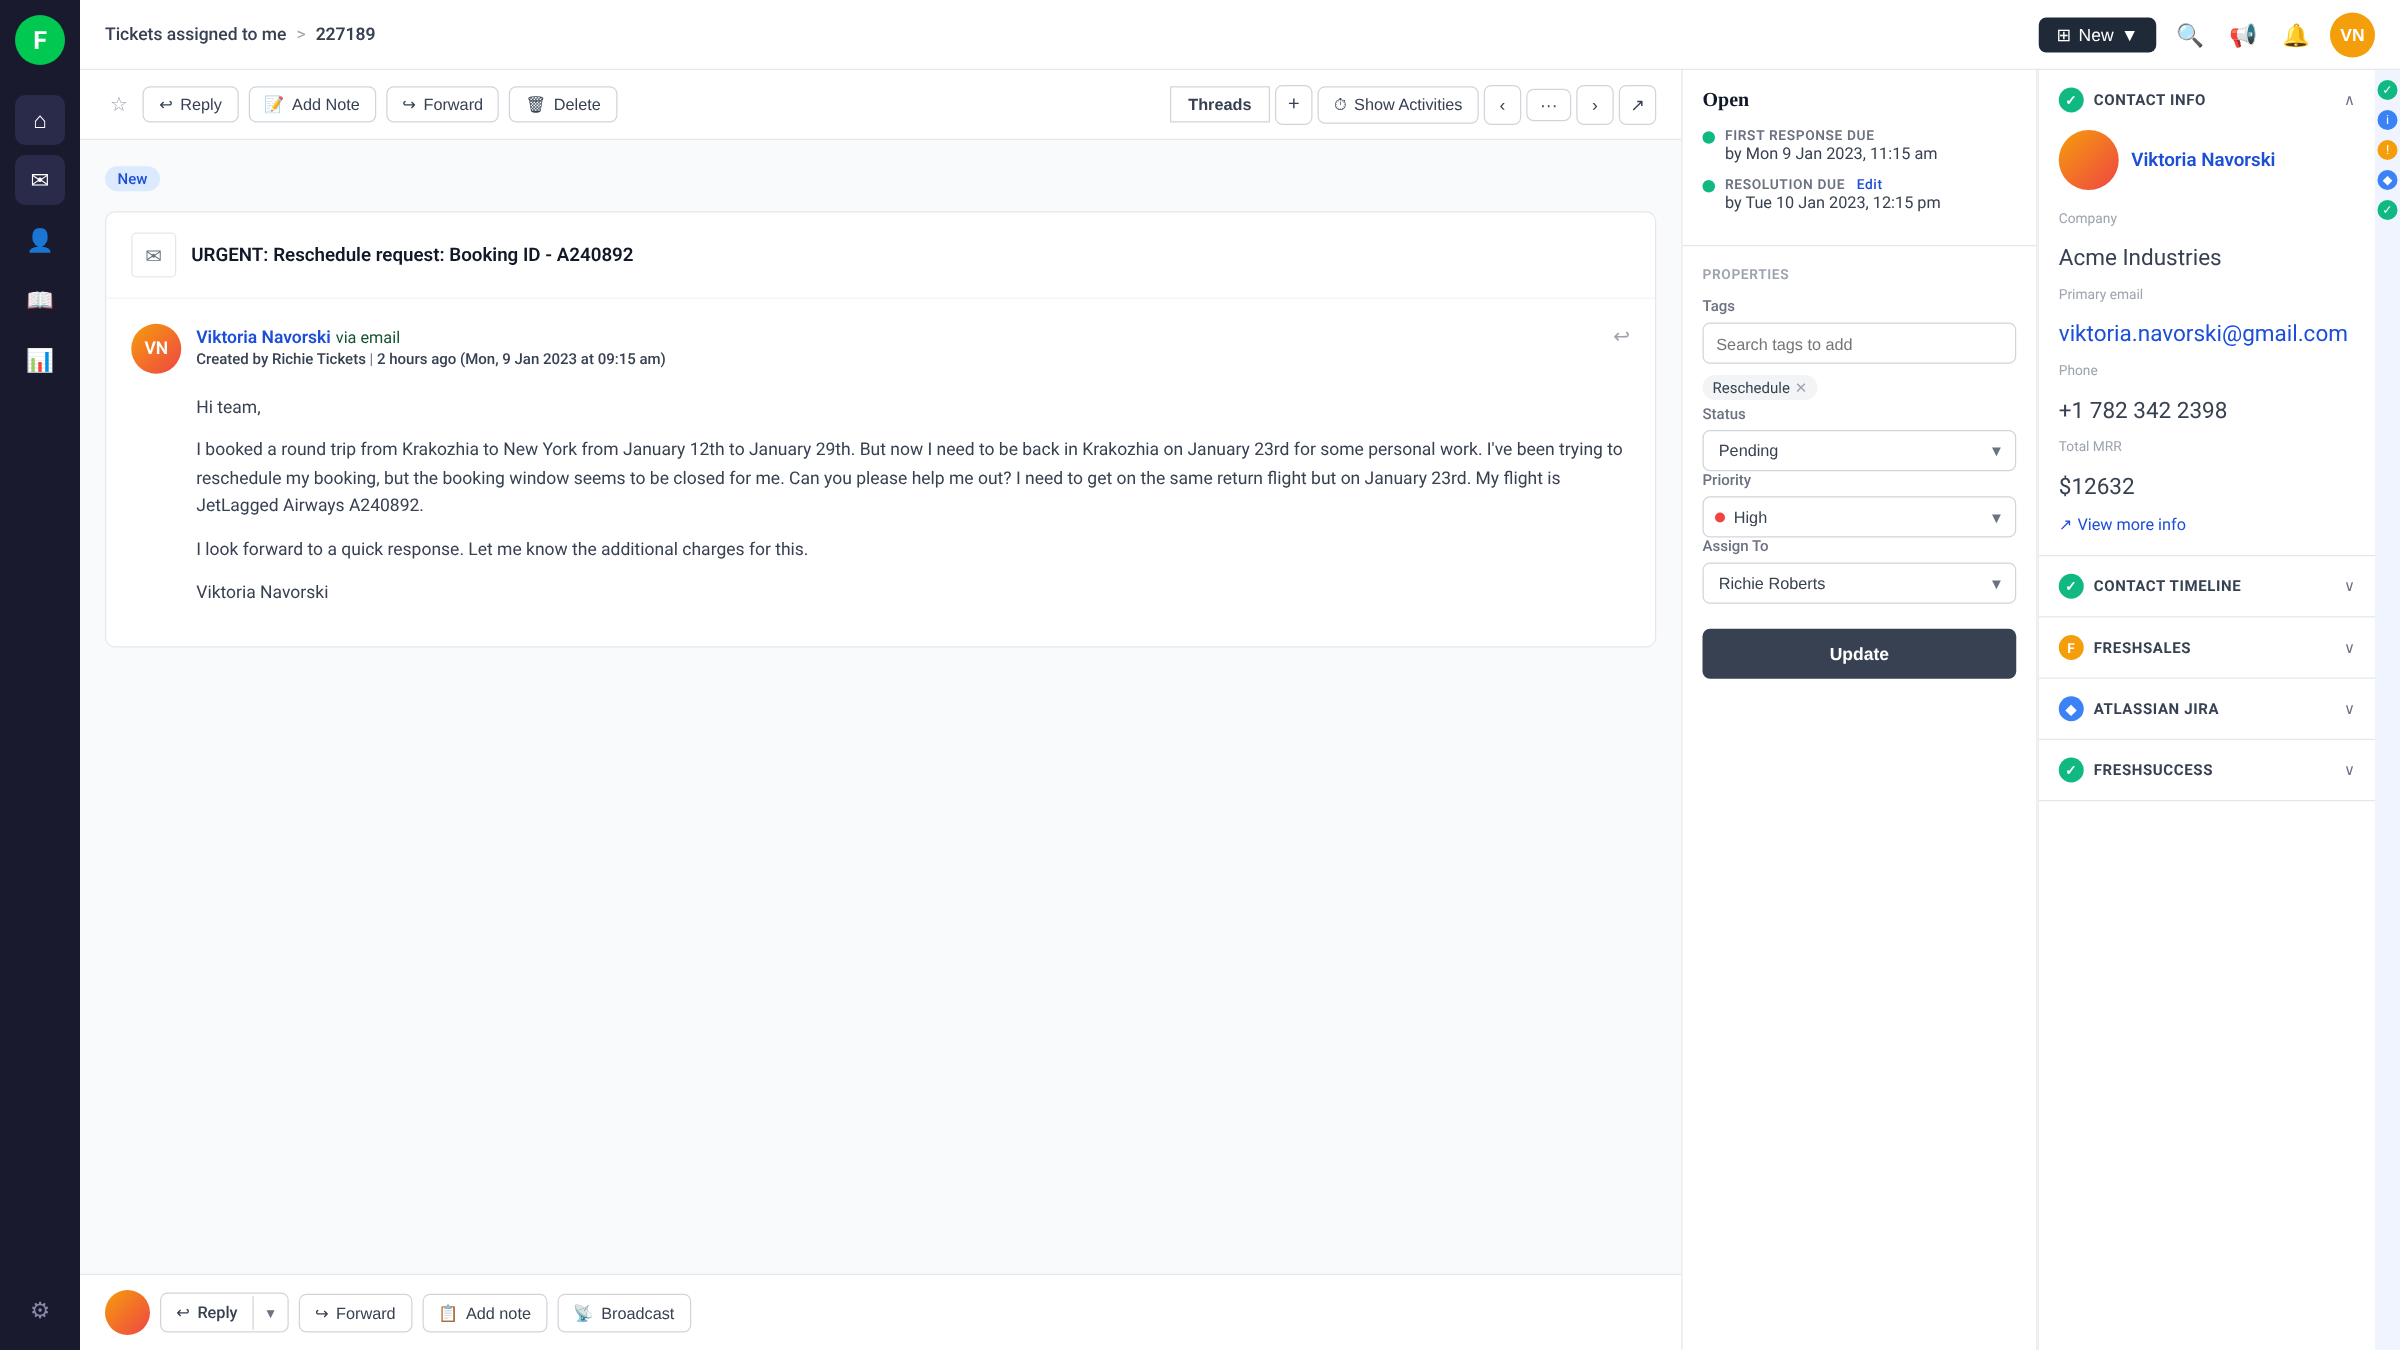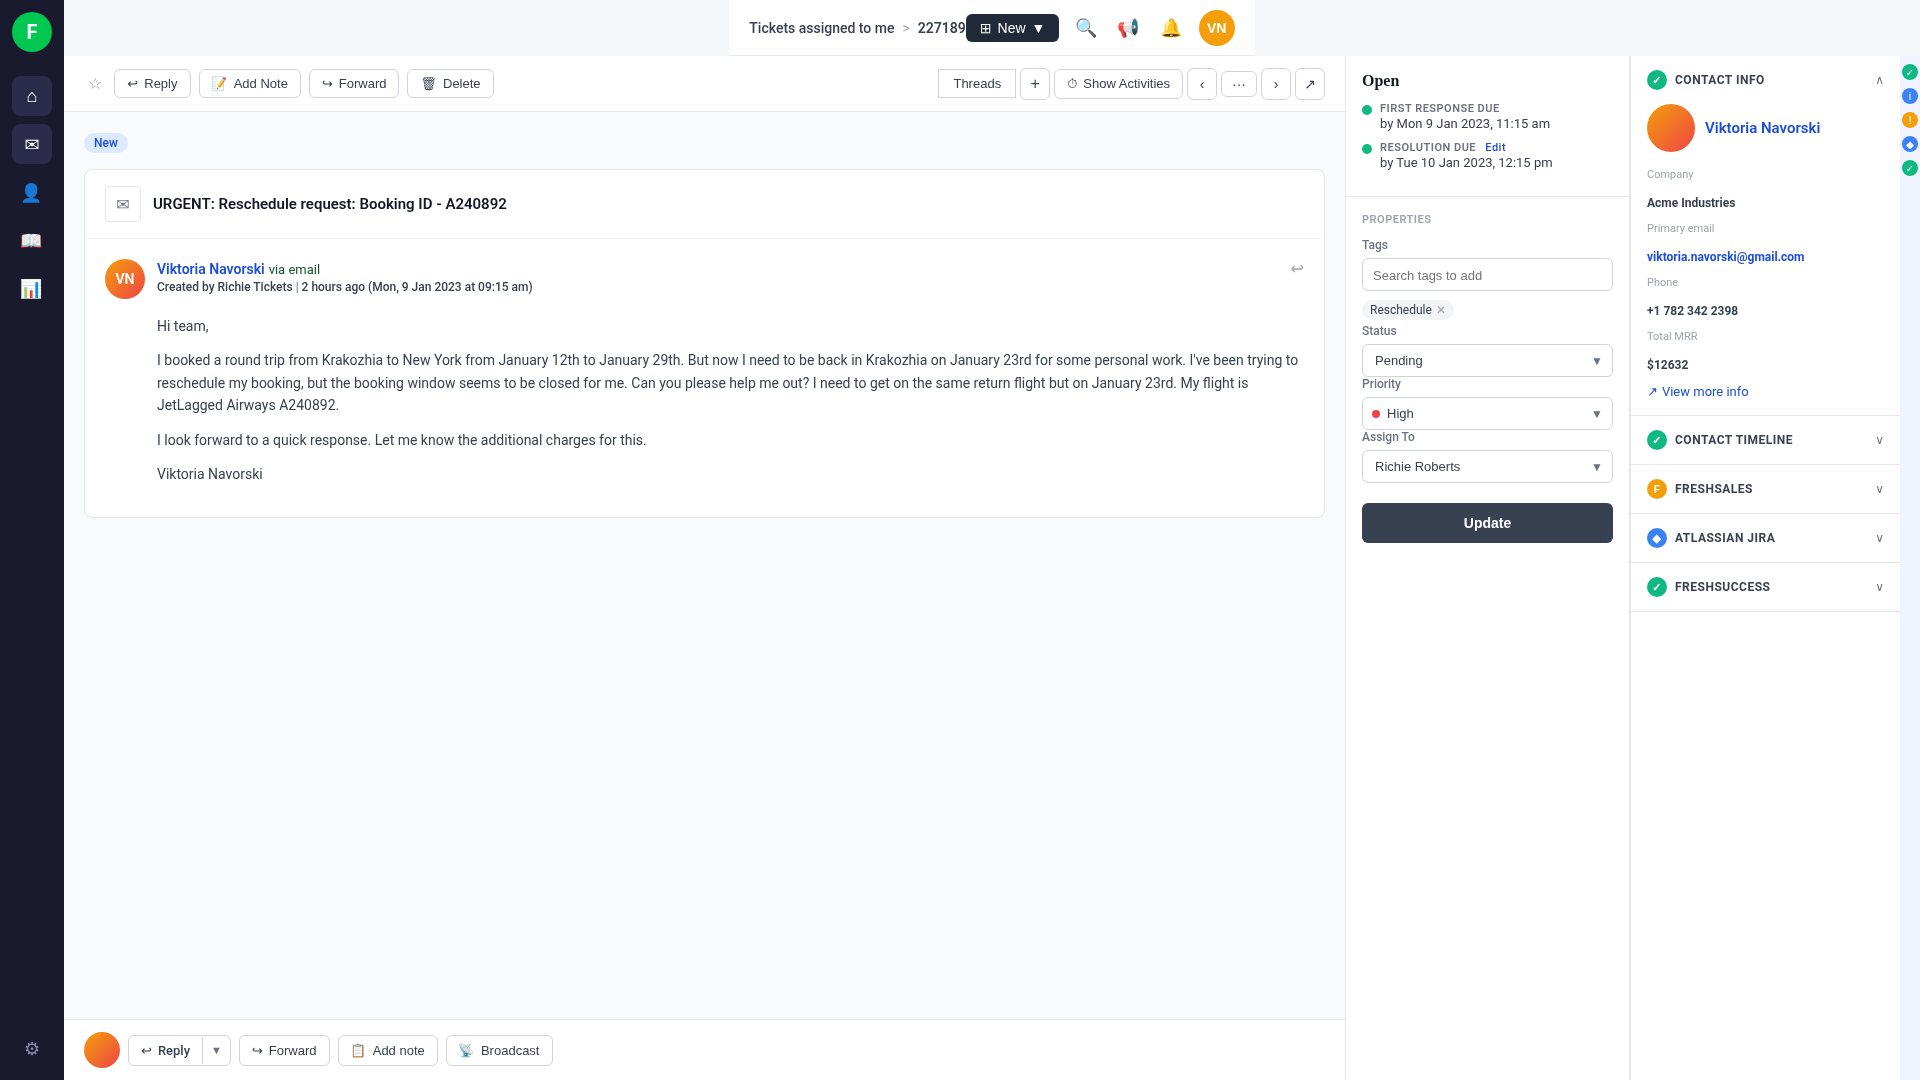--- a/index.html
+++ b/index.html
@@ -34,21 +34,20 @@
     }
     .sidebar-icon.active { background: #2a2a4a; color: white; }
     .sidebar-bottom { margin-top: auto; }
 
     
     .main-content {
       flex: 1;
       display: flex;
       flex-direction: column;
       overflow: hidden;
-      align-items: center;
     }
 
     
     .top-header {
       background: white;
       padding: 0 20px;
       height: 56px;
       display: flex;
       align-items: center;
       justify-content: space-between;
@@ -119,21 +118,21 @@
       background: none; border: none; cursor: pointer;
       color: #9ca3af; font-size: 16px; padding: 4px;
     }
     .threads-section {
       display: flex; align-items: center; gap: 4px;
       margin-left: auto;
     }
     .threads-btn {
       background: none; border: 1px solid #d1d5db;
       padding: 6px 14px; border-radius: 0;
-      cursor: pointer; font-size: 13px; color: #374151; font-weight: 400;
+      cursor: pointer; font-size: 13px; color: #374151; font-weight: 700;
     }
     .threads-plus {
       background: none; border: 1px solid #d1d5db;
       width: 30px; height: 32px; border-radius: 6px;
       cursor: pointer; font-size: 16px; color: #374151;
       display: flex; align-items: center; justify-content: center;
     }
     .show-activities-btn {
       display: flex; align-items: center; gap: 6px;
       background: none; border: 1px solid #d1d5db;
@@ -349,21 +348,21 @@
     }
     .contact-avatar {
       width: 48px; height: 48px; border-radius: 50%;
       background: linear-gradient(135deg, #f59e0b, #ef4444);
       flex-shrink: 0;
     }
     .contact-name { color: #1d4ed8; font-size: 15px; font-weight: 600; cursor: pointer; }
 
     .info-field { margin-bottom: 12px; }
     .info-field-label { font-size: 11px; color: #9ca3af; margin-bottom: 2px; }
-    .info-field-value { font-size: 12px; color: #374151; font-weight: 700; margin-top: 15px; }
+    .info-field-value { font-size: 18px; color: #374151; font-weight: 400; margin-top: 15px; }
     .info-field-value.blue { color: #1d4ed8; }
     .view-more-link {
       display: flex; align-items: center; gap: 4px;
       color: #1d4ed8; font-size: 13px; cursor: pointer; text-decoration: none;
       margin-top: 4px;
     }
 
     
     .collapsed-section {
       border-bottom: 1px solid #e5e7eb;

